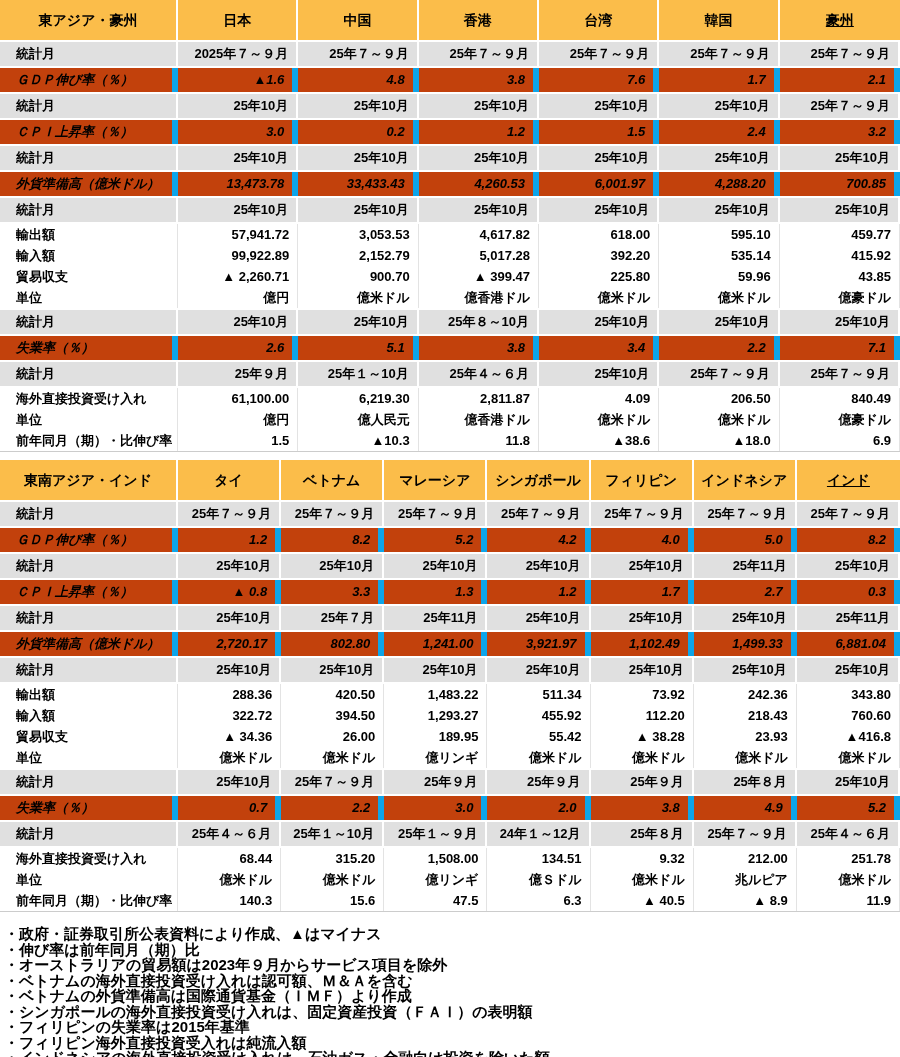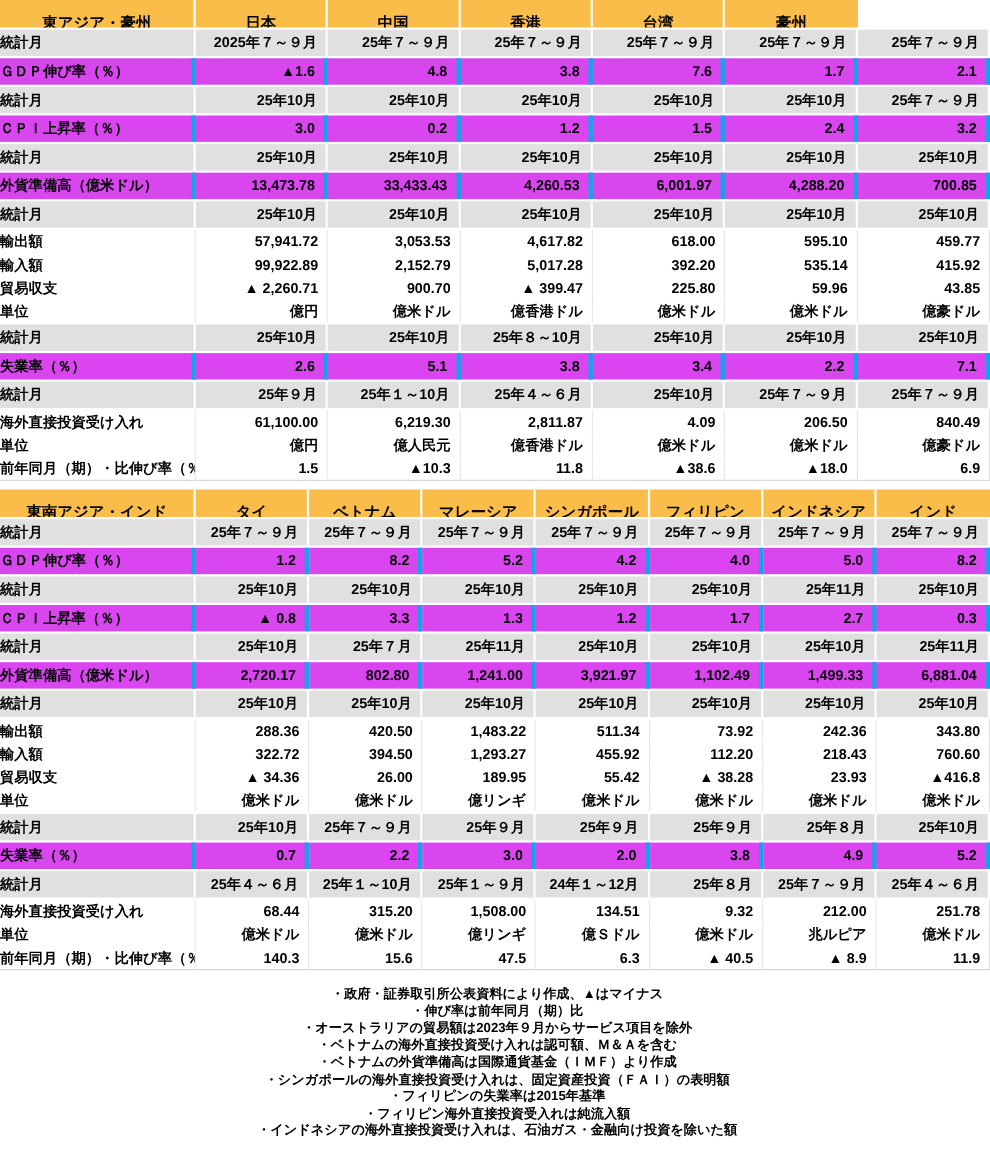--- a/index.html
+++ b/index.html
@@ -6,80 +6,81 @@
   body{
     width:900px;
     font-family:"Liberation Sans","DejaVu Sans",sans-serif;
     color:#000;
     font-weight:600;
     -webkit-font-smoothing:antialiased;
   }
   #report{width:900px;}
   .section{margin-bottom:8px;border-bottom:1px solid #cccccc;}
   .row{display:grid;grid-template-columns:var(--cols);}
-  .hdr-row{height:25px;margin-bottom:2px;}
+  .hdr-row{height:40px;margin-bottom:2px;}
   .hdr{
     background:var(--hdr-bg,#FBBD4A);
     font-weight:700;
     font-size:14px;
     text-align:center;
     line-height:40px;
     border-right:2px solid #ffffff;
     overflow:hidden;
     white-space:nowrap;
   }
   .hdr:last-child{border-right:none;text-decoration:underline;}
   .row.stripe{margin:2px 0;}
   .row.data{margin:2px 0;}
   .row.group{margin:0;}
   .row.stripe .cell{
     background:#E0E0E0;
     height:24px;line-height:24px;
     border-right:2px solid #ffffff;
   }
   .row.data .cell{
-    background:#d946ef;
+    background:#c2410c;
     height:24px;line-height:24px;
-    border-right:4px solid #0ea5e9;
+    border-right:6px solid #0ea5e9;
+    font-style:italic;
   }
   .row.group .cell{
     background:#ffffff;
     height:21px;line-height:21px;
     border-right:1px solid #E3E3E3;
   }
   .cell{
     font-size:13px;
     overflow:hidden;
     white-space:nowrap;
   }
   .cell:last-child{border-right:none;}
-  .cell.label{text-align:left;padding-left:0;}
+  .cell.label{text-align:left;padding-left:16px;}
   .cell.value{text-align:right;padding-right:8px;}
   #footnotes{
     padding:6px 0 4px 4px;
     font-weight:600;
   }
   .footnote{
-    font-size:12px;
+    font-size:15px;
     line-height:15.5px;
     white-space:nowrap;
-    text-align:center;
   }
 </style>
 </head>
 <body>
 
 <div id="report" style="--hdr-bg: #FBBD4A;">
     <div class="section" style="--cols: 178px repeat(6, 1fr);">
       <div class="row hdr-row">
         <div class="hdr">東アジア・豪州</div>
         <div class="hdr">日本</div>
         <div class="hdr">中国</div>
         <div class="hdr">香港</div>
         <div class="hdr">台湾</div>
+        <div class="hdr">韓国</div>
         <div class="hdr">豪州</div>
       </div>
       <div class="row stripe">
         <div class="cell label">統計月</div>
         <div class="cell value">2025年７～９月</div>
         <div class="cell value">25年７～９月</div>
         <div class="cell value">25年７～９月</div>
         <div class="cell value">25年７～９月</div>
         <div class="cell value">25年７～９月</div>
         <div class="cell value">25年７～９月</div>

